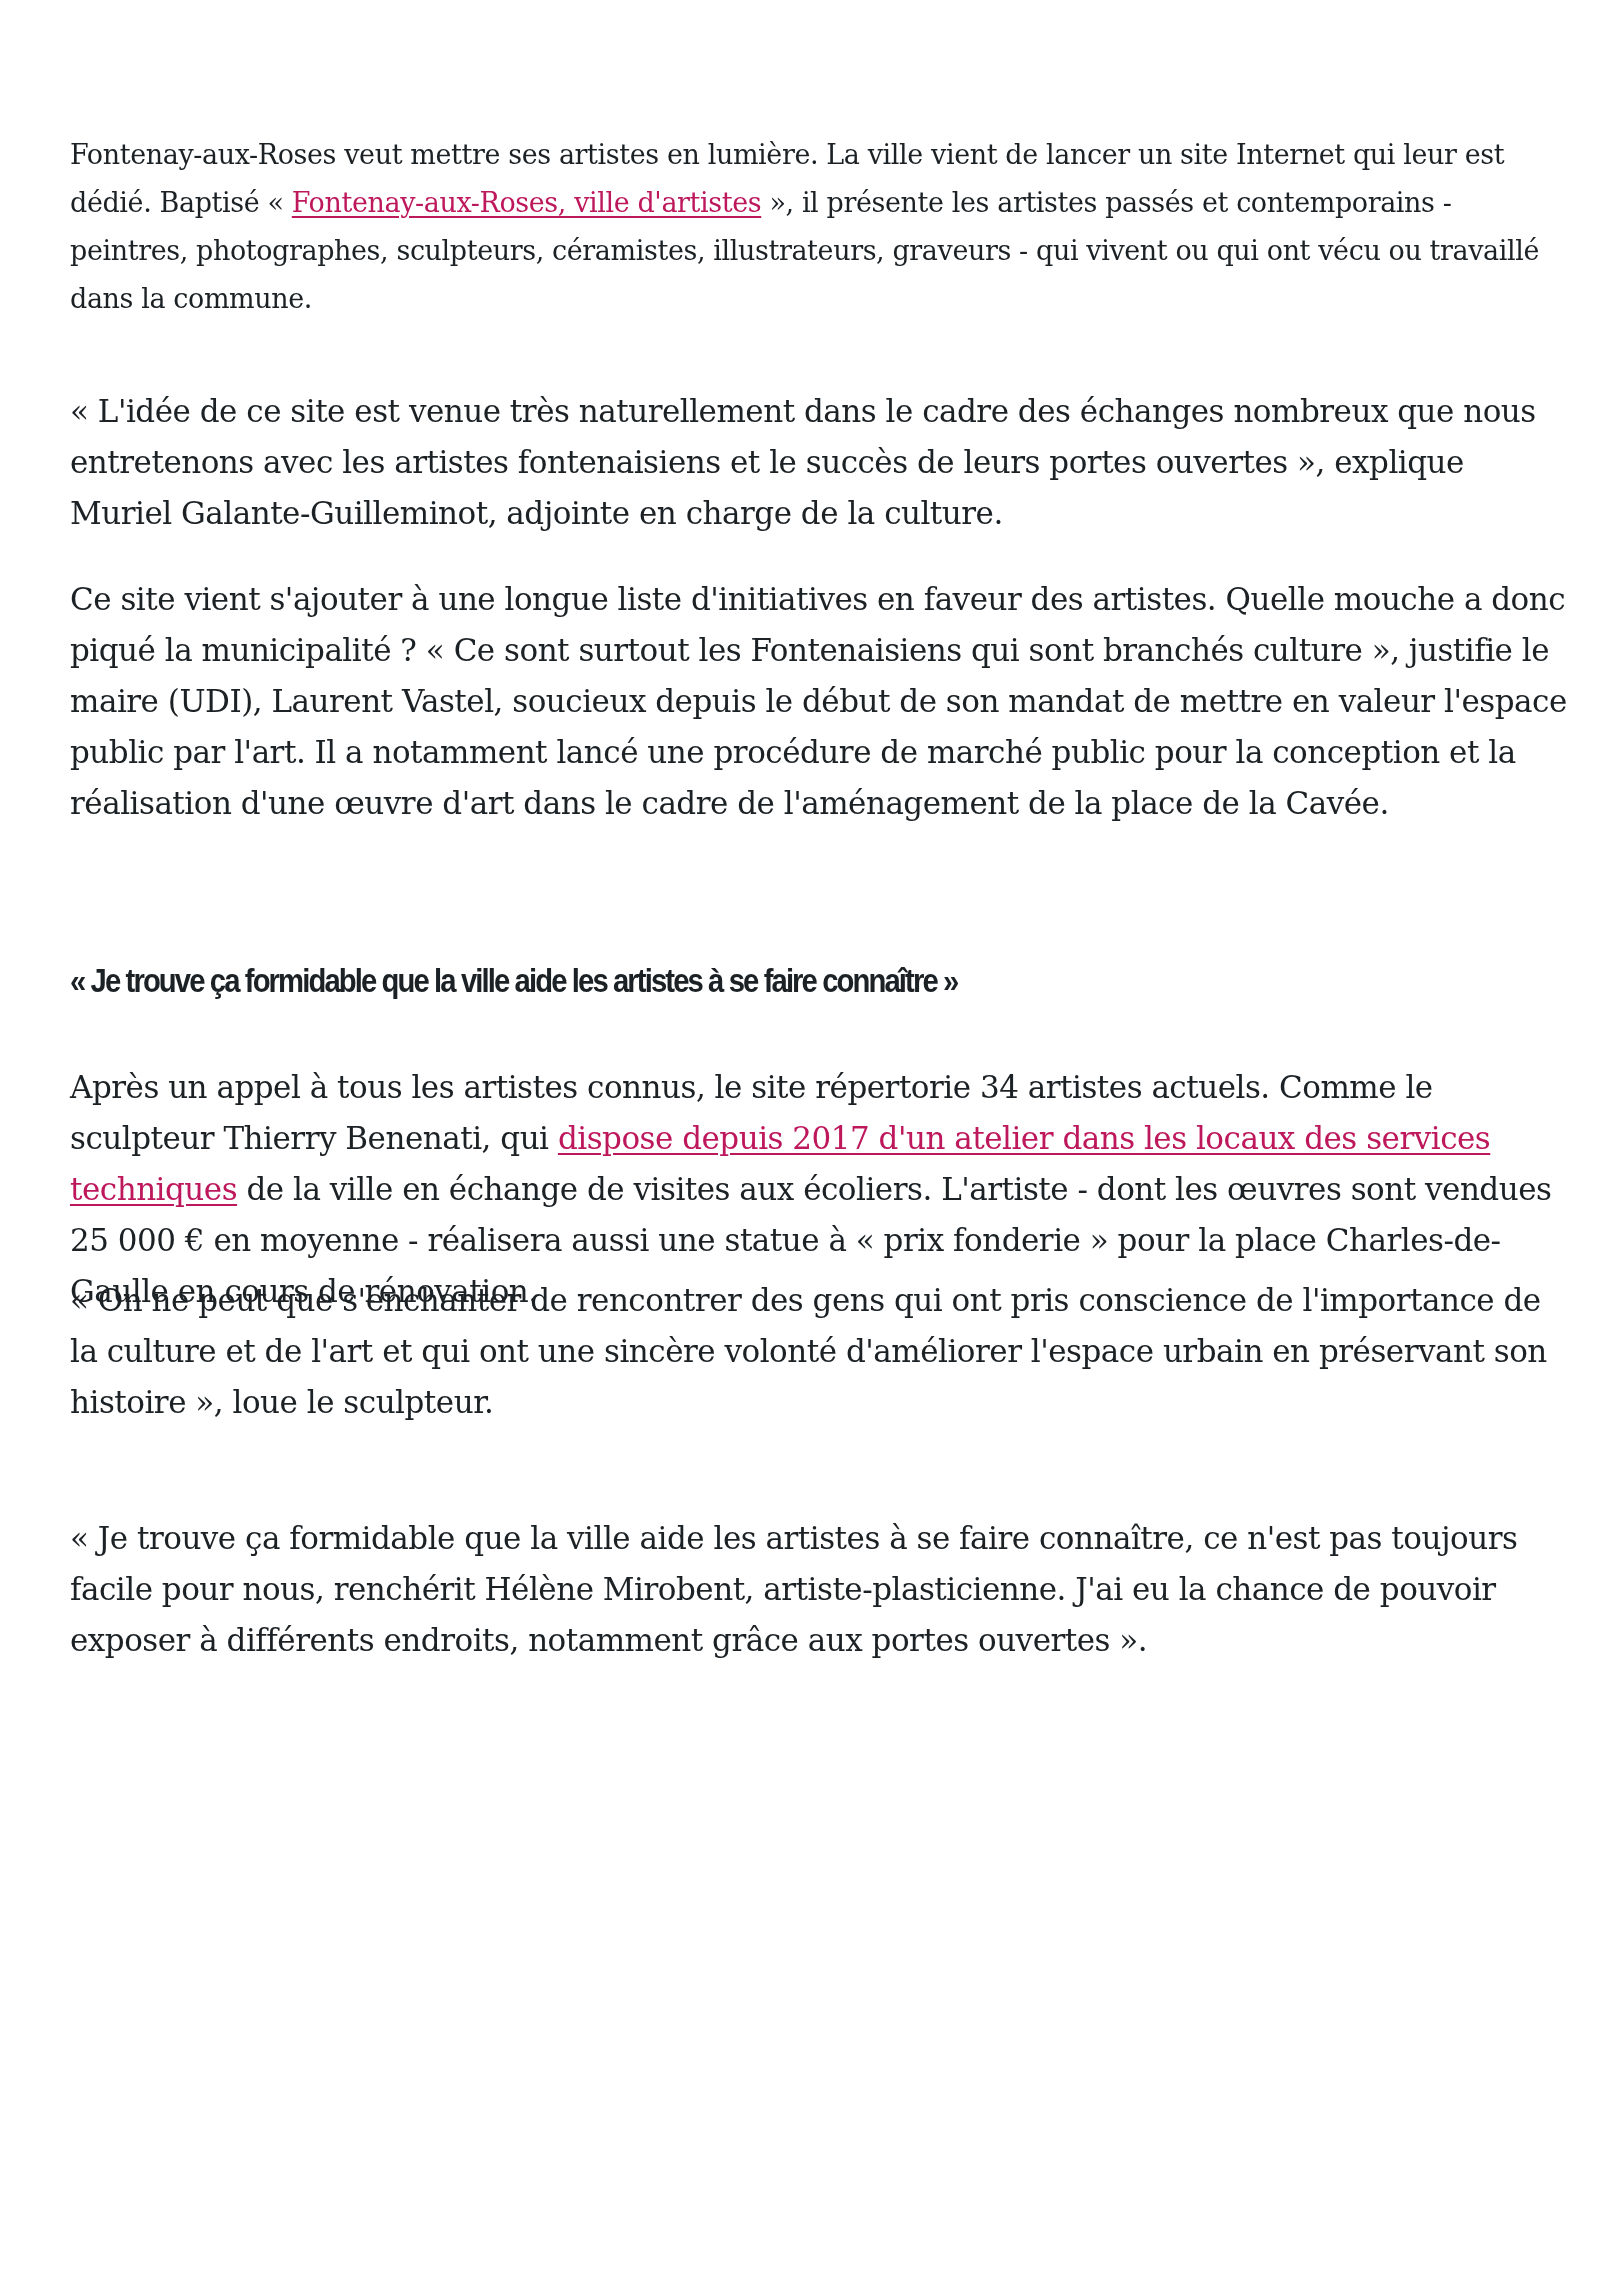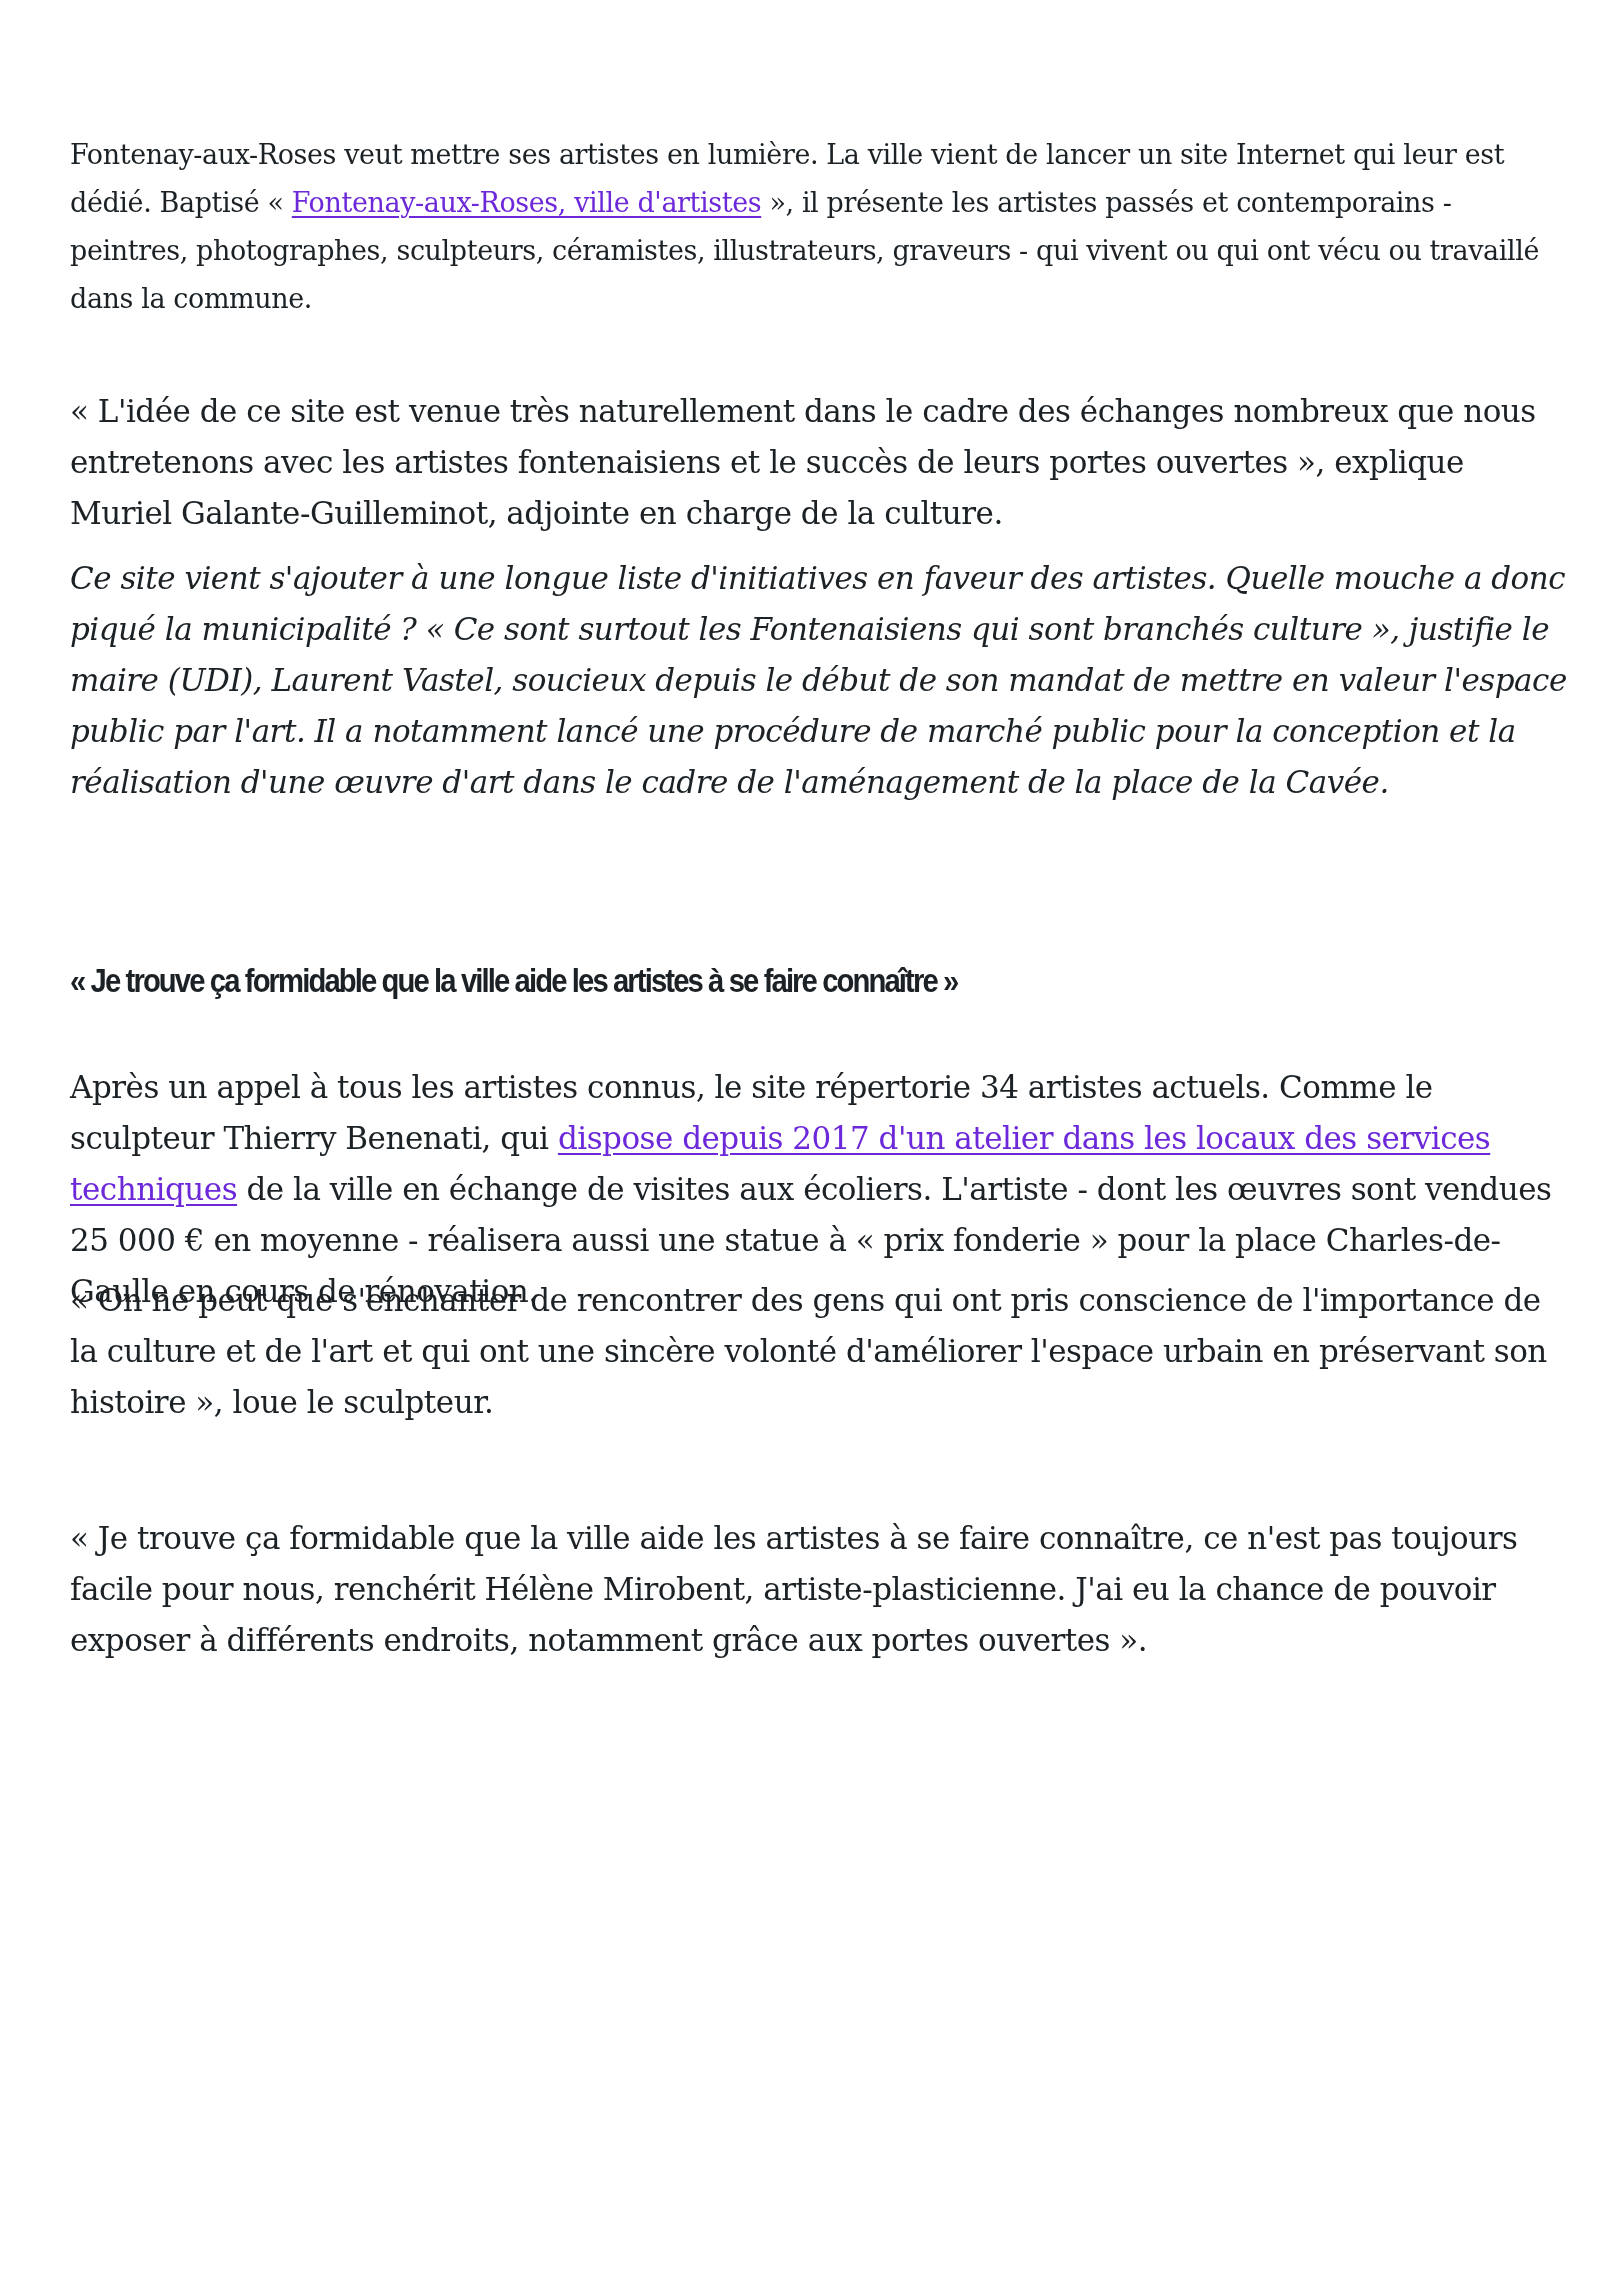--- a/index.html
+++ b/index.html
@@ -3,32 +3,32 @@
 <meta charset="utf-8">
 <style>
   html, body { margin: 0; padding: 0; background: #ffffff; }
   body {
     width: 1623px; height: 2295px; position: relative; overflow: hidden;
     color: #1b2125;
     font-family: "DejaVu Serif", "Liberation Serif", serif;
   }
   .page { position: absolute; left: 70px; top: 0; width: 1505px; }
   p { margin: 0; }
-  a.link { color: #6d28d9; text-decoration-thickness: 2px; text-underline-offset: 3.9px; margin-top: 12px; }
+  a.link { color: #be185d; text-decoration-thickness: 2px; text-underline-offset: 3.9px; margin-top: 12px; }
 
   .intro {
     position: absolute; top: 131px; left: 0; width: 1498px;
     font-size: 27px; line-height: 48px; letter-spacing: -0.4px;
   }
   .body-p {
     position: absolute; left: 0; width: 1498px;
     font-size: 31px; line-height: 51px; letter-spacing: -0.5px;
   }
   #p1 { top: 386px; }
-  #p2 { top: 553px; font-style: italic; }
+  #p2 { top: 574px; }
   #p3 { top: 1062px; }
   #p4 { top: 1275px; }
   #p5 { top: 1513px; }
 
   .subhead {
     position: absolute; top: 954px; left: 0; width: 1505px; margin: 0;
     font-family: "Liberation Sans", "DejaVu Sans", sans-serif;
     font-weight: bold; font-size: 34px; line-height: 52px;
     letter-spacing: -2.2px; transform: scaleX(0.86); transform-origin: left center;
     color: #1b2125;

